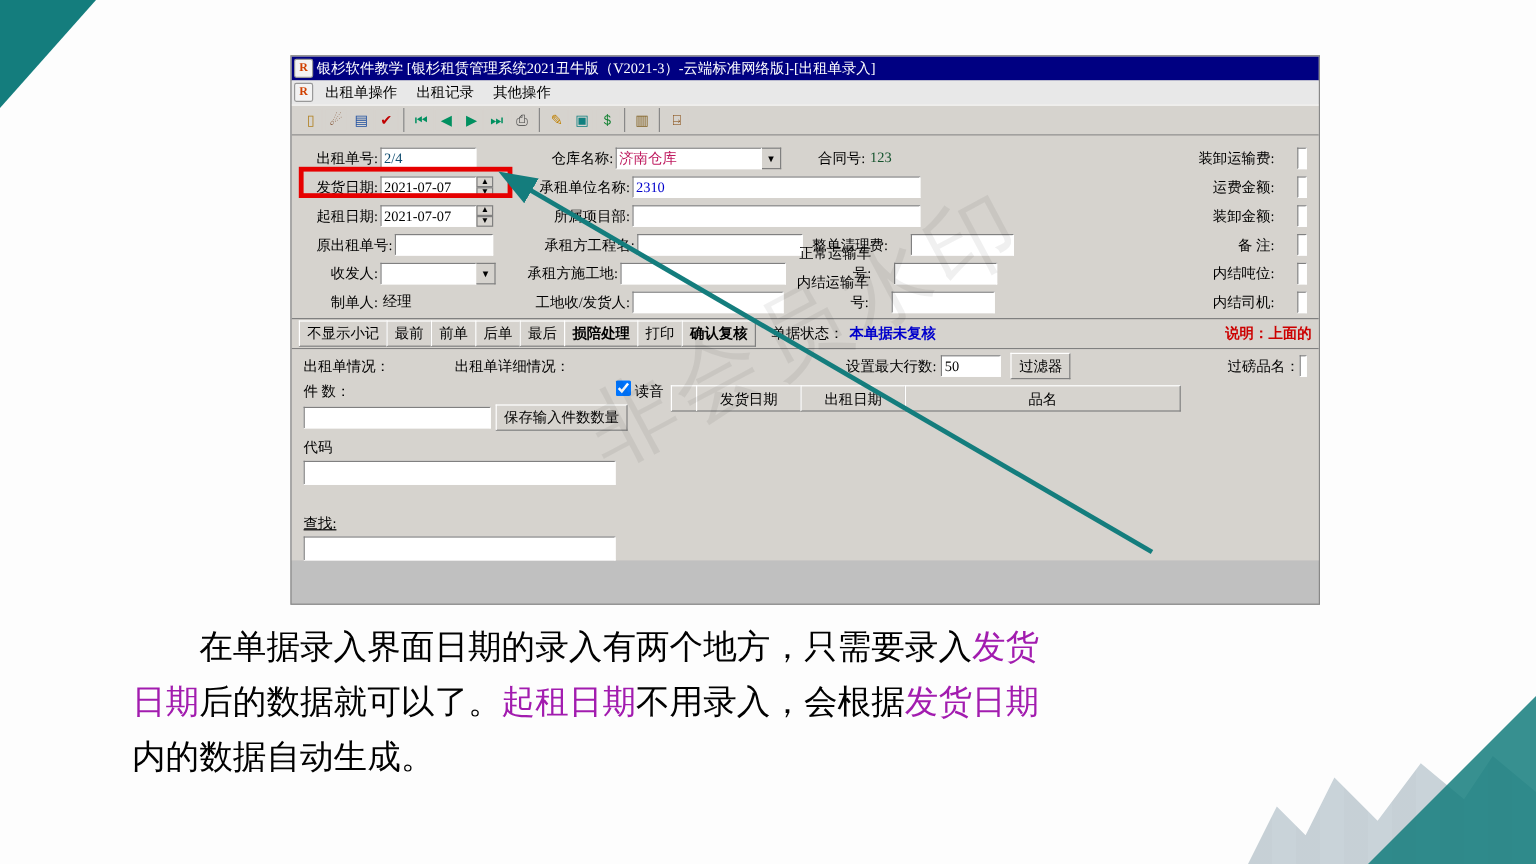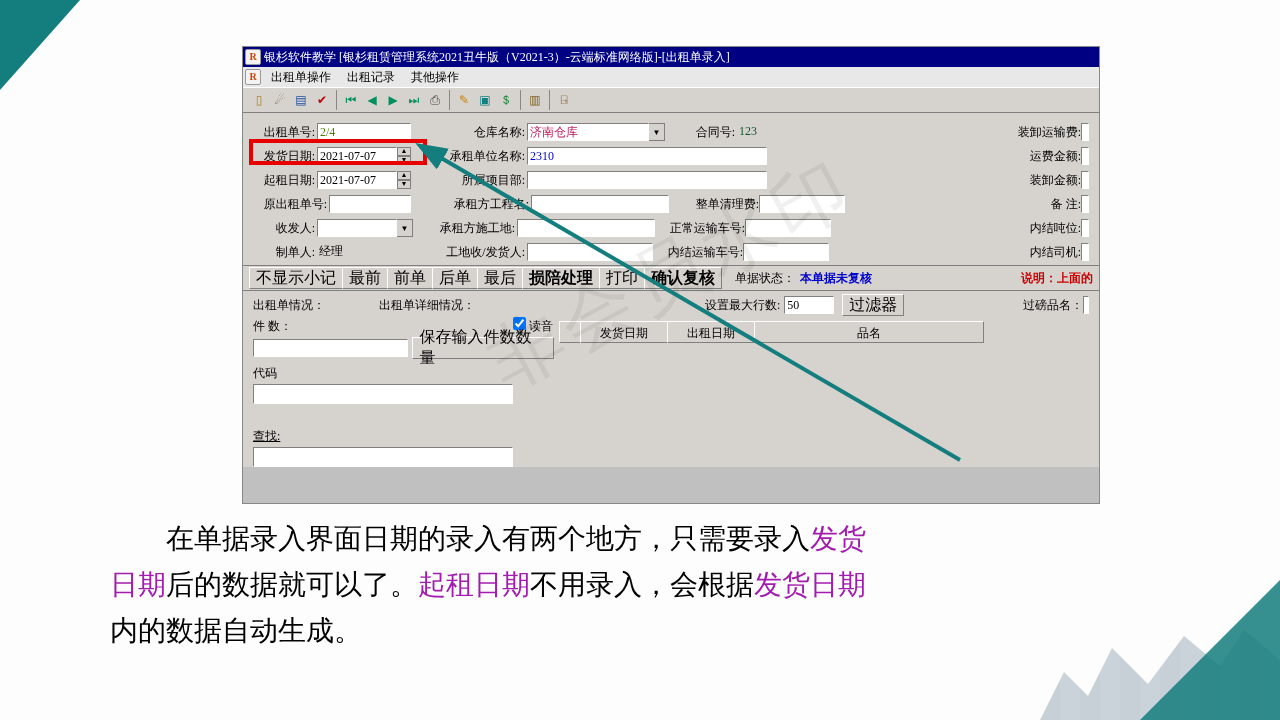--- a/index.html
+++ b/index.html
@@ -76,21 +76,21 @@
   .sep { width:1px;height:20px;background:#888;margin:0 3px; }
 
   .form {
     padding:6px 10px 2px 10px;
     background:#d6d3ce;
     font-size:12px;
   }
   .row { display:flex; align-items:flex-end; height:22px; margin-bottom:2px;}
   .lbl { width:64px; text-align:right; padding-right:2px; }
   .lbl2 { width:80px; text-align:right; padding-right:2px;}
-  .lbl3 { width:90px; text-align:right; padding-right:0;font-family:Liberation Serif, serif;}
+  .lbl3 { width:90px; text-align:right; padding-right:19px;font-family:Liberation Serif, serif;}
   .inp {
     background:#fff; border:1px solid #808080;
     border-right-color:#fff; border-bottom-color:#fff;
     height:18px; line-height:16px; padding:0 2px;
     font-size:12px;
   }
   .combo { position:relative; display:flex; }
   .combo .drop {
     width:16px;height:18px;background:#d6d3ce;
     border:1px solid #808080;border-left:none;
@@ -111,21 +111,21 @@
     background:#d6d3ce; padding:1px 6px;
     display:flex; gap:0; align-items:center;
     border-top:1px solid #808080;
     border-bottom:1px solid #808080;
   }
   .wbtn {
     height:22px; padding:0 6px;
     background:#d6d3ce;
     border:1px solid #808080;
     border-top-color:#fff;border-left-color:#fff;
-    font-size:16px; display:flex;align-items:center;
+    font-size:12px; display:flex;align-items:center;
     margin-right:-1px;
   }
   .wbtn.bold { font-weight:bold; }
   .status-r { margin-left:14px; }
   .status-r .sl { margin-right:2px; }
   .status-r .sv { color:#0000cc;font-weight:bold; }
 
   .lower {
     background:#d6d3ce;
     padding:4px 10px 0 10px;
@@ -209,21 +209,21 @@
     <div class="sep"></div>
     <div class="tbtn" style="color:#806020">▥</div>
     <div class="sep"></div>
     <div class="tbtn" style="color:#804000">⍈</div>
   </div>
 
   <div class="form">
 
     <div class="row">
       <span class="lbl">出租单号:</span>
-      <div class="inp" style="width:94px;color:#4d7c0f">2/4</div>
+      <div class="inp" style="width:80px;color:#0c4a6e">2/4</div>
 
       <span class="lbl2" style="margin-left:36px">仓库名称:</span>
       <div class="combo">
         <div class="inp" style="width:122px;color:#be185d">济南仓库</div>
         <div class="drop">▼</div>
       </div>
 
       <span class="lbl2 blue" style="margin-left:16px;width:56px">合同号:</span>
       <div class="inp" style="width:96px;color:#14532d;border:none;background:transparent">123</div>
 

